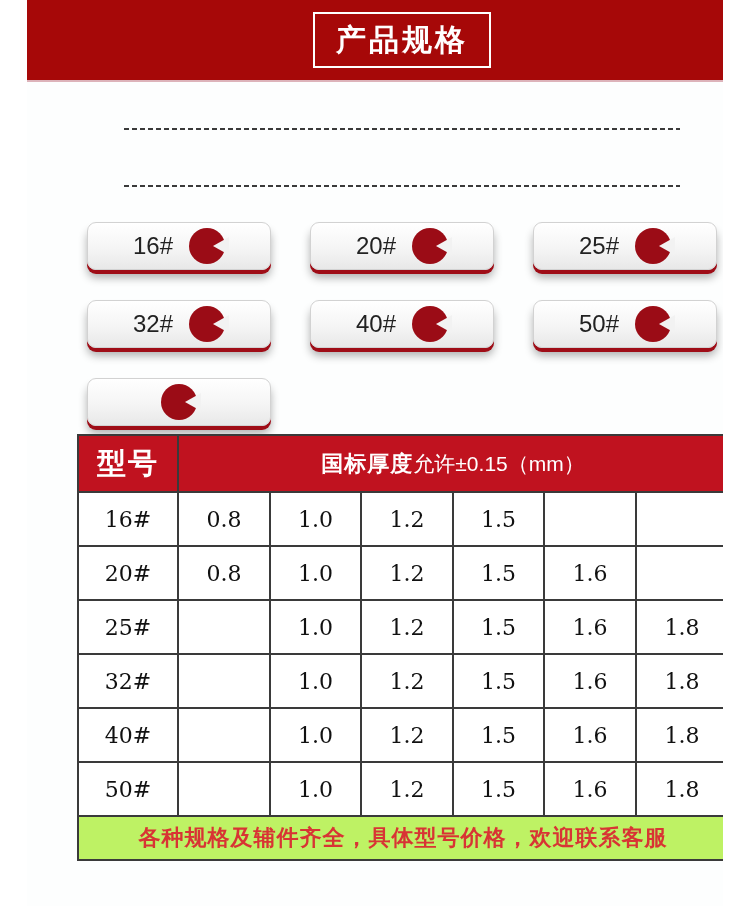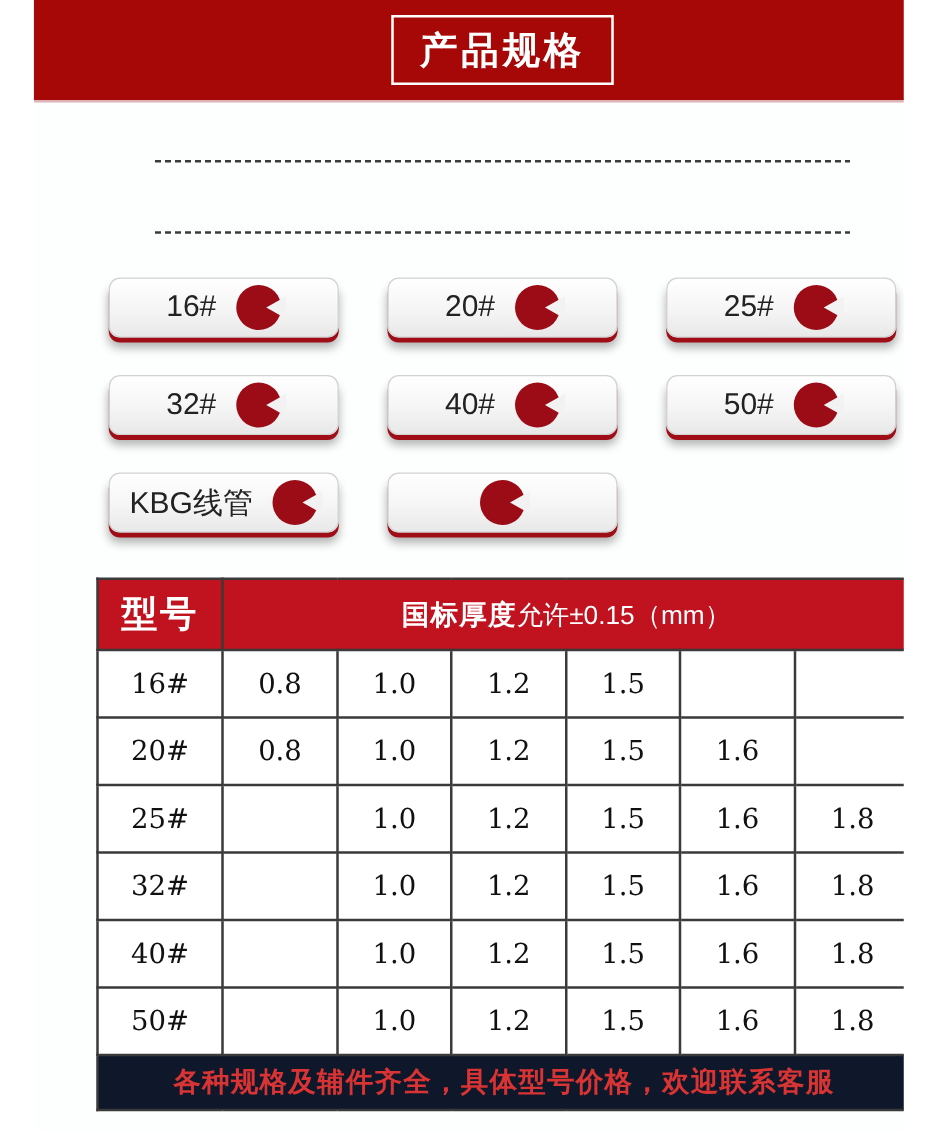--- a/index.html
+++ b/index.html
@@ -103,21 +103,21 @@
     transform: translateY(-50%);
     width: 0; height: 0;
     border-top: 9px solid transparent;
     border-bottom: 9px solid transparent;
     border-right: 16px solid #f2f2f2;
   }
 
   
   .spec-table {
     position: absolute;
-    left: 50px; top: 462px;
+    left: 50px; top: 434px;
     width: 650px;
     border-collapse: collapse;
     table-layout: fixed;
   }
   .spec-table td, .spec-table th {
     border: 2px solid #3a3a3a;
     text-align: center;
     vertical-align: middle;
     padding: 0;
   }
@@ -132,21 +132,21 @@
   .hdr-sub   { font-size: 21px; font-weight: normal; }
   .body-row td {
     height: 52px;
     background: #ffffff;
     color: #111111;
     font-family: "DejaVu Serif", serif;
     font-size: 22px;
   }
   .footer-row td {
     height: 42px;
-    background: #0f172a;
+    background: #bef264;
     margin-top: 36px;
   }
   .footer-text {
     color: #d83434;
     font-size: 22px;
     font-weight: bold;
     letter-spacing: 1px;
   }
 </style>
 </head>
@@ -179,24 +179,20 @@
     <div class="spec-btn">
       <span class="spec-btn-label">32#</span>
       <span class="circle-notch"></span>
     </div>
     <div class="spec-btn">
       <span class="spec-btn-label">40#</span>
       <span class="circle-notch"></span>
     </div>
     <div class="spec-btn">
       <span class="spec-btn-label">50#</span>
-      <span class="circle-notch"></span>
-    </div>
-    <div class="spec-btn">
-      <span class="spec-btn-label">KBG线管</span>
       <span class="circle-notch"></span>
     </div>
     <div class="spec-btn">
       <span class="circle-notch"></span>
     </div>
   </div>
 
   <table class="spec-table">
     <colgroup>
       <col style="width:100px">

